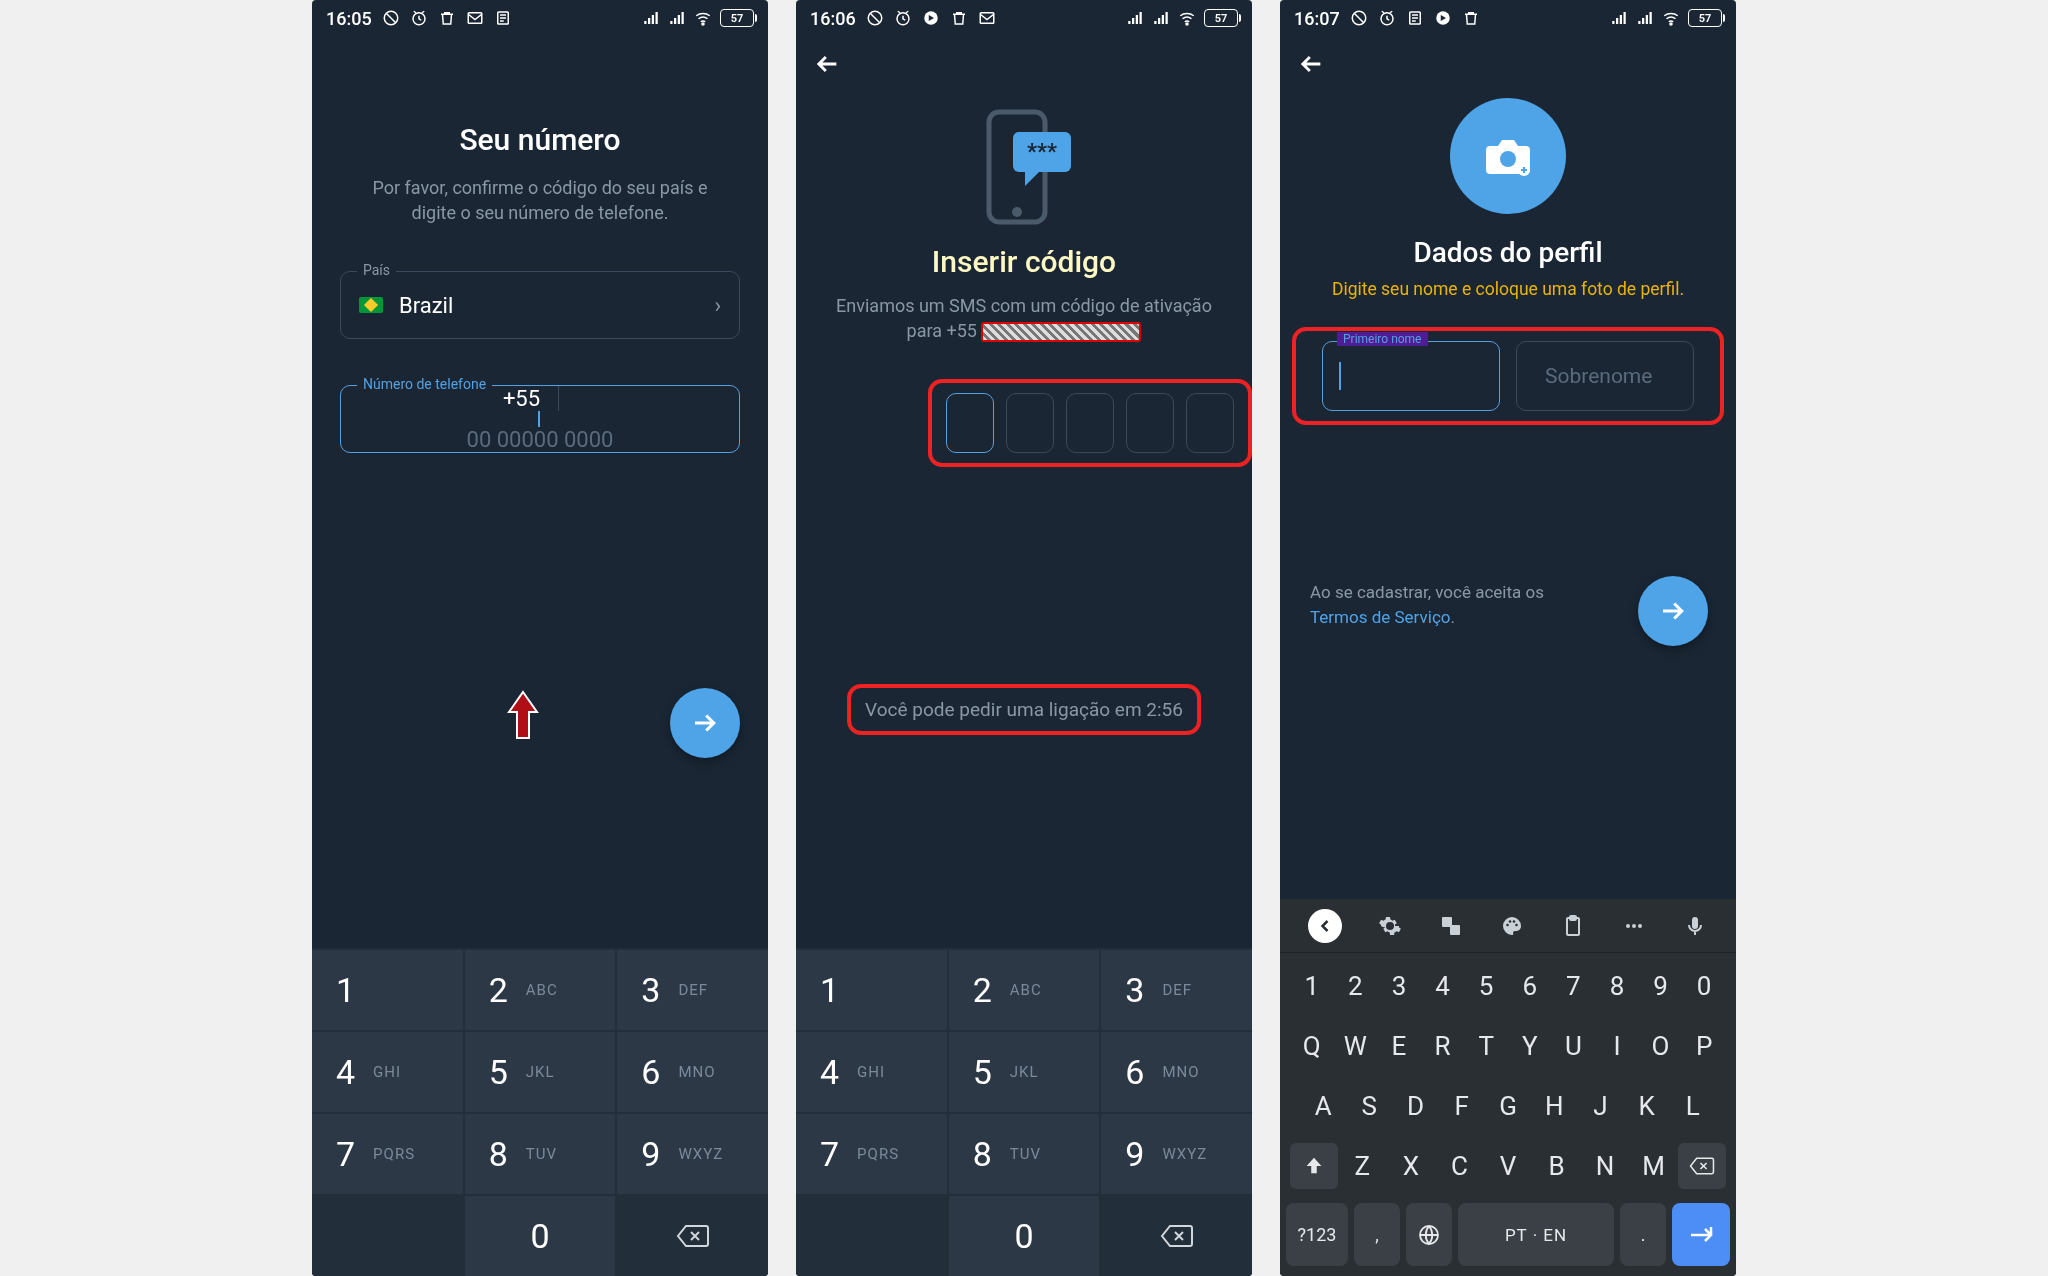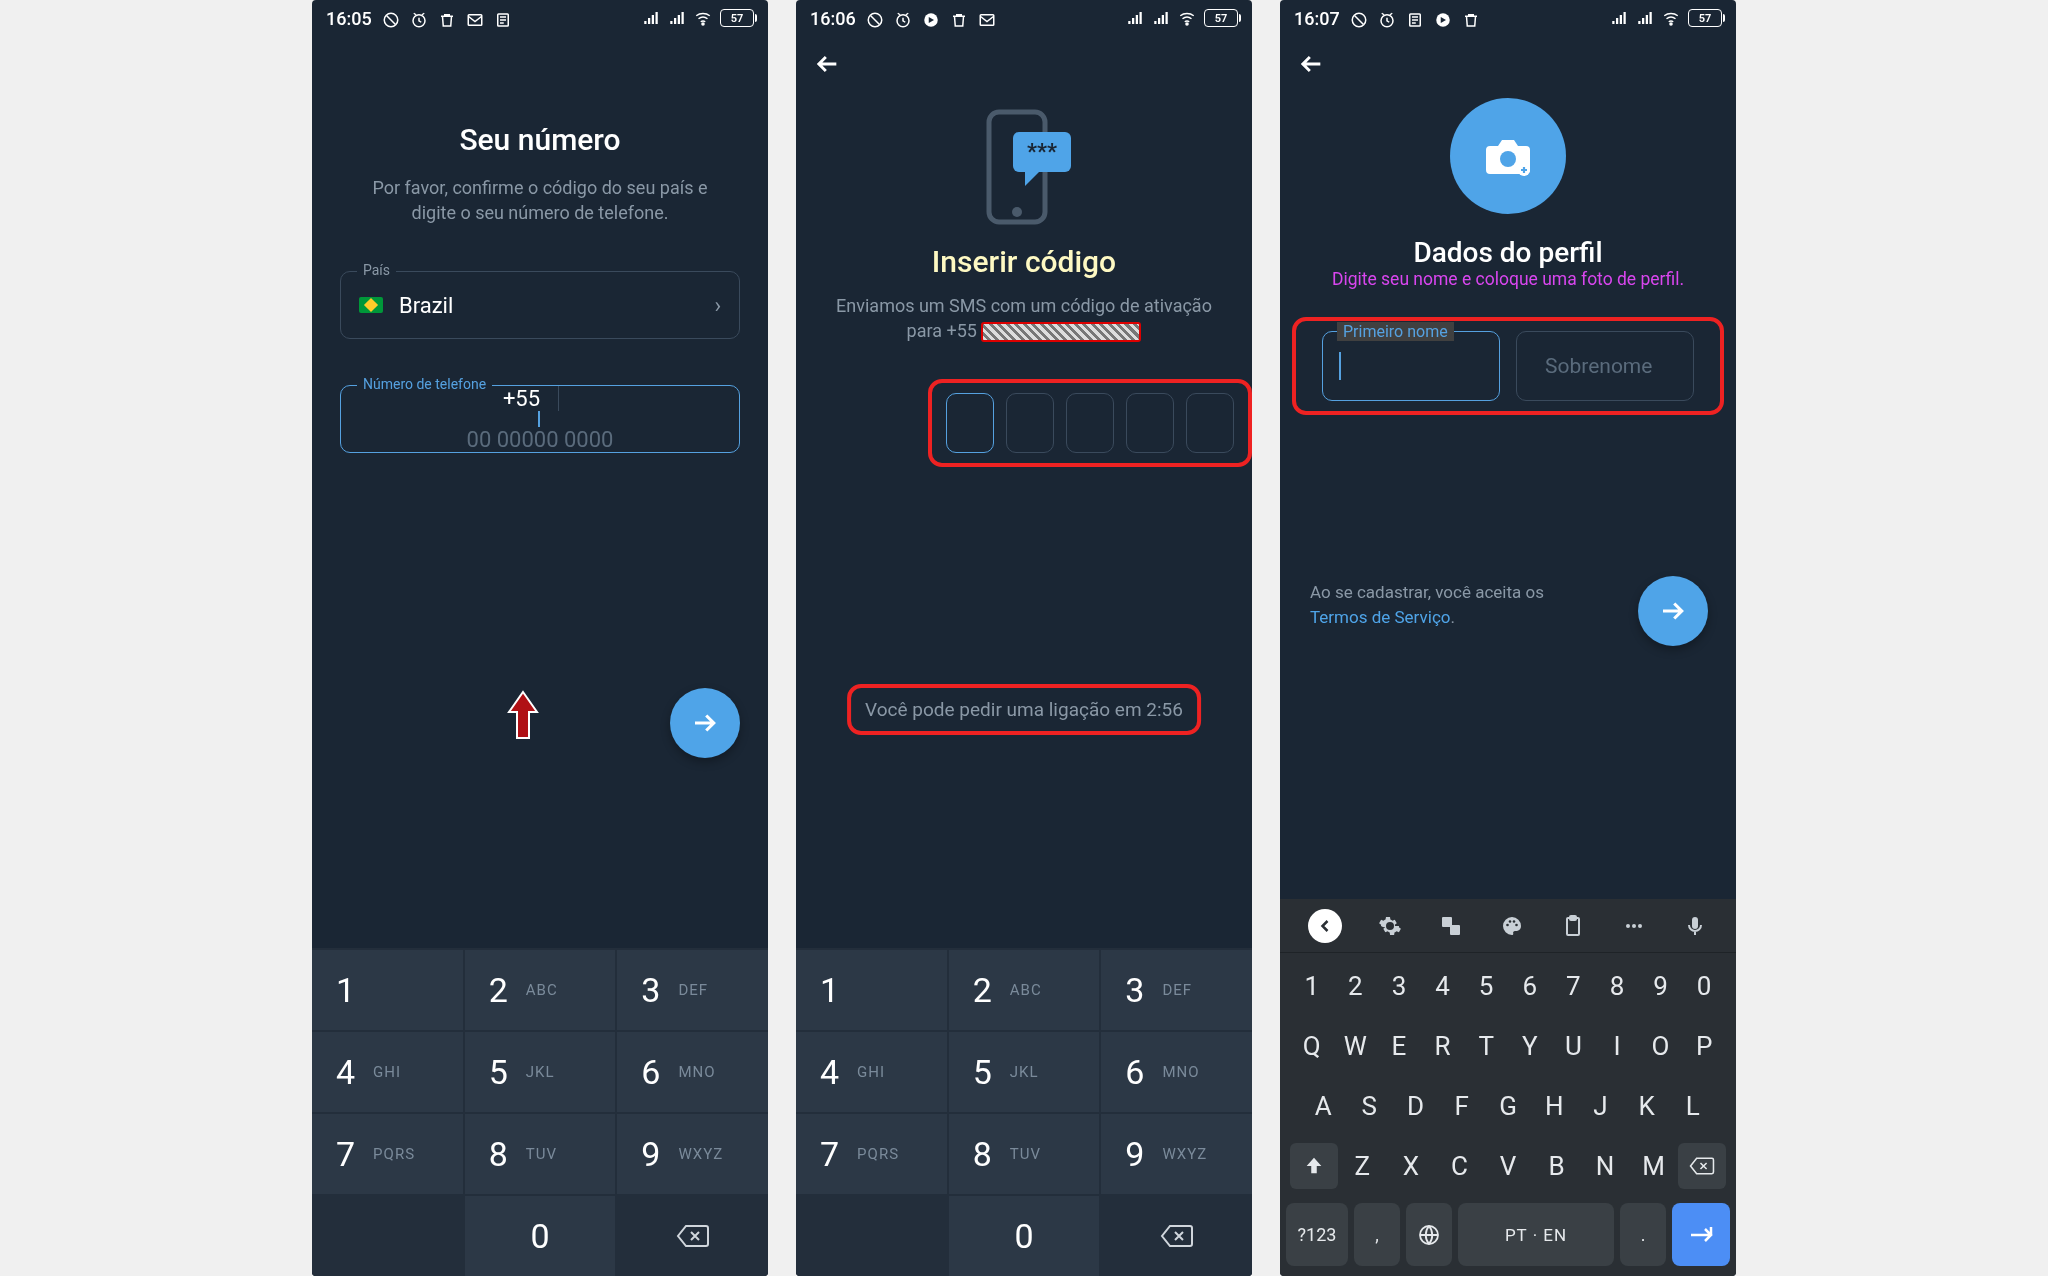--- a/index.html
+++ b/index.html
@@ -2,21 +2,21 @@
 <html><head>
 <meta charset="utf-8">
 <style>
   * { box-sizing: border-box; margin: 0; padding: 0; font-family: -apple-system, Roboto, sans-serif; }
   html, body { width: 2048px; height: 1276px; background: #f0f0f0; overflow: hidden; }
   .stage { display: flex; gap: 28px; padding: 0; justify-content: center; }
   .phone { width: 456px; height: 1276px; background: #1a2634; position: relative; overflow: hidden; border-radius: 4px; }
 
   
   .statusbar { height: 36px; display: flex; align-items: center; justify-content: space-between; padding: 0 14px; color: #fff; font-size: 18px; font-weight: 500; }
-  .statusbar .left { display: flex; align-items: flex-end; gap: 10px; }
+  .statusbar .left { display: flex; align-items: center; gap: 10px; }
   .statusbar .right { display: flex; align-items: center; gap: 8px; }
   .sb-icon { width: 18px; height: 18px; display: inline-flex; align-items: center; justify-content: center; }
   .sb-icon svg { width: 100%; height: 100%; }
   .battery { border: 1.5px solid #fff; border-radius: 4px; width: 34px; height: 18px; position: relative; display: flex; align-items: center; justify-content: center; font-size: 11px; font-weight: 600; }
   .battery::after { content: ''; position: absolute; right: -4px; top: 4px; width: 2px; height: 8px; background: #fff; border-radius: 0 2px 2px 0; }
 
   
   .backrow { height: 56px; display: flex; align-items: center; padding: 0 16px; }
   .back-btn { color: #fff; width: 30px; height: 30px; display: flex; align-items: center; justify-content: center; cursor: pointer; }
 
@@ -66,25 +66,25 @@
   .hl-red.codes { margin: 36px auto 0; display: flex; width: fit-content; position: relative; left: 50%; transform: translateX(-50%); }
   .hl-red.codes .code-row { margin-top: 0; }
   .call-row { position: absolute; left: 50%; transform: translateX(-50%); top: 684px; }
   .call-text { color: #8a98a6; font-size: 19px; white-space: nowrap; }
 
   
   .s3 .avatar-wrap { display: flex; justify-content: center; margin-top: 6px; }
   .avatar { width: 116px; height: 116px; border-radius: 50%; background: #4fa4e8; display: flex; align-items: center; justify-content: center; cursor: pointer; }
   .avatar svg { width: 48px; height: 40px; fill: #fff; }
   .s3 .title { color: #fff; font-size: 28px; font-weight: 500; text-align: center; margin-top: 22px; }
-  .s3 .subtitle { color: #d946ef; font-size: 17.5px; text-align: center; margin-top: 0; padding: 0 20px; }
+  .s3 .subtitle { color: #eab308; font-size: 17.5px; text-align: center; margin-top: 10px; padding: 0 20px; }
   .name-row { display: flex; gap: 16px; margin: 0 16px; }
   .name-field { flex: 1; position: relative; border: 1.5px solid #3a4a5c; border-radius: 10px; height: 70px; display: flex; align-items: center; padding: 0 16px; }
   .name-field.focused { border-color: #55a1e0; }
-  .name-field .legend { position: absolute; top: -10px; left: 14px; background: #404040; padding: 0 6px; color: #55a1e0; font-size: 16px; }
+  .name-field .legend { position: absolute; top: -10px; left: 14px; background: #4c1d95; padding: 0 6px; color: #55a1e0; font-size: 12px; }
   .name-field .placeholder { color: #5a6b7c; font-size: 21px; margin-left: 12px; }
   .hl-red.names { margin: 28px 12px 0; border-radius: 14px; padding: 10px; display: block; }
   .terms { color: #8a98a6; font-size: 17px; line-height: 1.45; padding: 0 30px; position: absolute; top: 580px; left: 0; right: 103px; }
   .terms a { color: #4fa4e8; text-decoration: none; }
   .s3 .fab { right: 28px; top: 576px; }
 
   
   .gboard { position: absolute; left: 0; right: 0; bottom: 0; background: #2a2f34; color: #e6e9ec; }
   .gb-top { height: 54px; display: flex; align-items: center; justify-content: space-around; padding: 0 10px; border-bottom: 1px solid #1e2327; }
   .gb-top .circle { width: 34px; height: 34px; border-radius: 50%; background: #fff; color: #2a2f34; display: flex; align-items: center; justify-content: center; font-size: 20px; }

